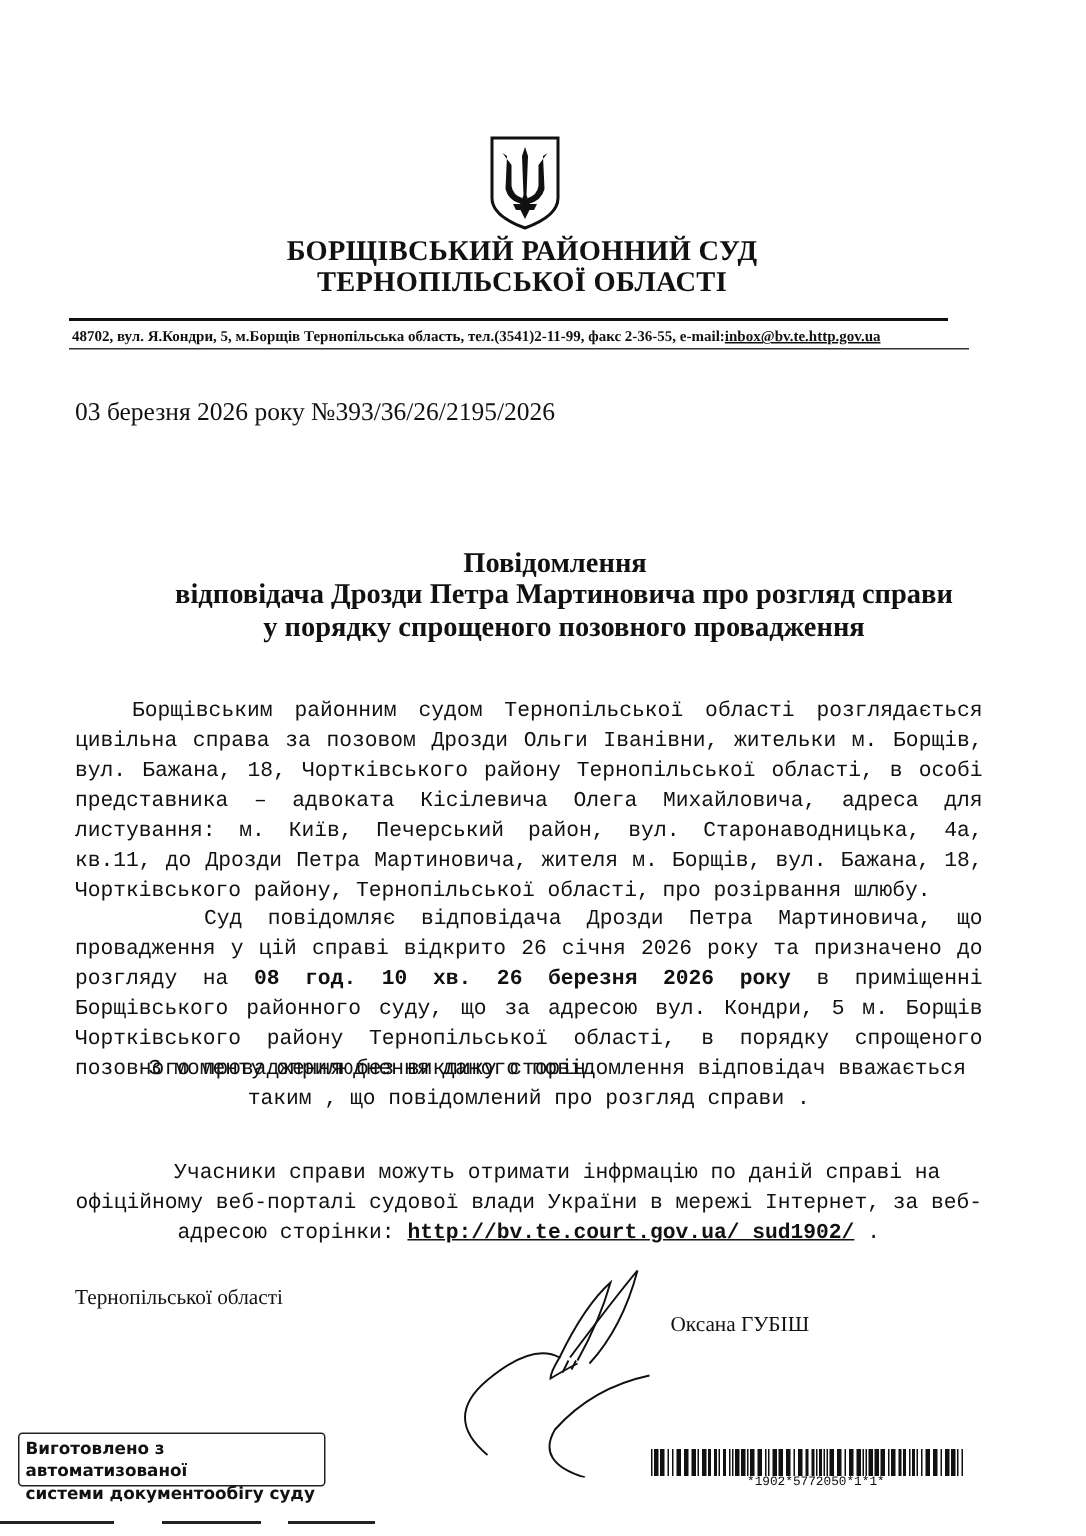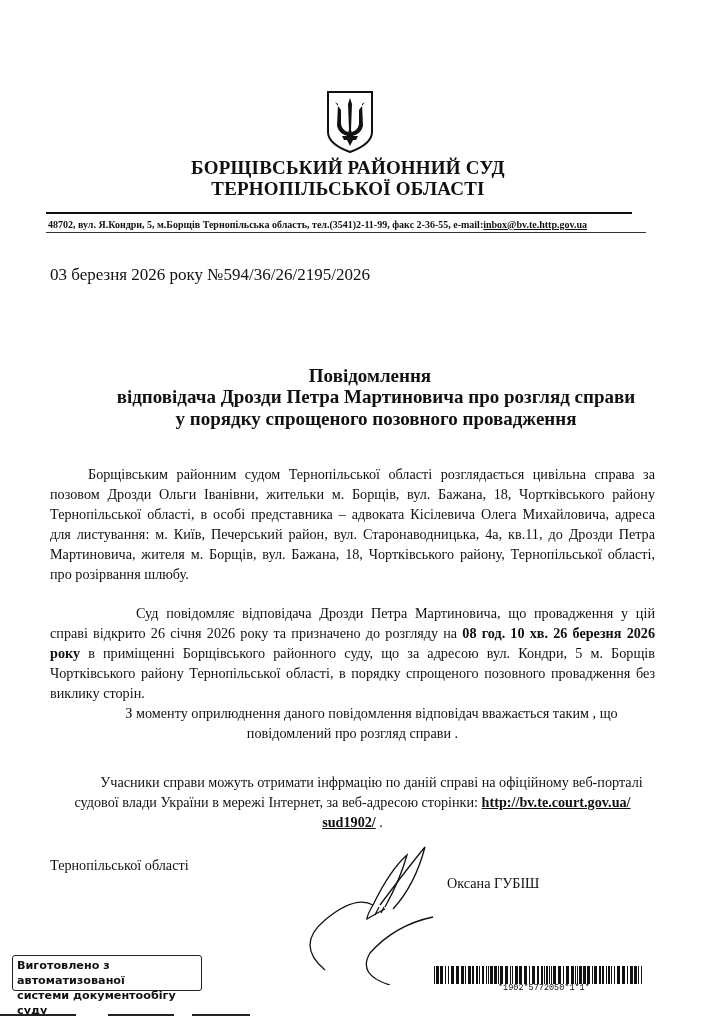--- a/index.html
+++ b/index.html
@@ -13,33 +13,33 @@
   #court-line2 { top:178px; left:-14px; }
   #rule-thick { left:46px; top:212px; width:586px; height:2px; background:#111; }
   #address { left:48px; top:219px; font-size:10px; font-weight:bold; white-space:nowrap; }
   #address .email { text-decoration:underline; }
   #rule-thin { left:46px; top:232px; width:600px; height:1px; background:#333; }
   #dateline { left:50px; top:265px; font-size:17px; }
   .heading { left:0; width:724px; text-align:center; font-weight:bold; font-size:19px; }
   #h1 { top:365px; left:8px; }
   #h2 { top:386px; left:14px; }
   #h3 { top:408px; left:14px; }
-  .para { left:50px; width:605px; font-size:14.2px; line-height:20px; text-align:justify; }
+  .para { left:50px; width:605px; font-size:14.2px; line-height:20px; text-align:justify;font-family:Liberation Mono, monospace; }
   .indent { text-indent:38px; }
   .indent2 { text-indent:86px; }
   #p1 { top:464px; }
   #p2 { top:572px;margin-top:31px; }
   #p3 { top:703px; }
   #p4 { top:772px; }
   .link { font-weight:bold; text-decoration:underline; }
   .b { font-weight:bold; }
   #signer-role { left:50px; top:855px; font-size:14.2px; line-height:20px; }
   #signer-name { left:447px; top:875px; font-size:14.2px; }
   #signature { left:285px; top:835px; width:150px; height:150px; }
-  #stamp { left:12px; top:955px; width:190px; height:36px; border:1.2px solid #222;
+  #stamp { left:12px; top:955px; width:205px; height:36px; border:1.2px solid #222;
            border-radius:3px; font-family:"DejaVu Sans", sans-serif; font-weight:bold;
            font-size:11.2px; line-height:15px; padding:2px 4px; box-sizing:border-box; }
   #barcode { left:434px; top:966px; width:210px; height:18px; }
   #barcode-text { left:498px; top:983px; font-family:Liberation Mono, monospace; font-size:8.5px; }
   .bottom-line { height:2px; background:#222; top:1014px; }
 </style>
 </head>
 <body>
 
 <svg id="emblem" class="abs" viewBox="0 0 48 64">
@@ -52,21 +52,21 @@
 
 <div id="court-line1" class="abs court-title">БОРЩІВСЬКИЙ РАЙОННИЙ СУД</div>
 <div id="court-line2" class="abs court-title">ТЕРНОПІЛЬСЬКОЇ ОБЛАСТІ</div>
 
 <div id="rule-thick" class="abs"></div>
 <div id="address" class="abs">
   <span>48702, вул. Я.Кондри, 5,  м.Борщів Тернопільська область, тел.(3541)2-11-99, факс 2-36-55, e-mail:</span><span class="email">inbox@bv.te.http.gov.ua</span>
 </div>
 <div id="rule-thin" class="abs"></div>
 
-<div id="dateline" class="abs">03 березня 2026 року №594/36/26/2195/2026</div>
+<div id="dateline" class="abs">03 березня 2026 року №393/36/26/2195/2026</div>
 
 <div id="h1" class="abs heading">Повідомлення</div>
 <div id="h2" class="abs heading">відповідача  Дрозди Петра Мартиновича про розгляд справи</div>
 <div id="h3" class="abs heading">у порядку спрощеного позовного провадження</div>
 
 <div id="p1" class="abs para indent">Борщівським районним судом Тернопільської області розглядається   цивільна справа за позовом Дрозди Ольги Іванівни, жительки м. Борщів, вул. Бажана, 18, Чортківського району Тернопільської області, в особі представника – адвоката Кісілевича Олега Михайловича, адреса для листування: м. Київ, Печерський район, вул. Старонаводницька, 4а, кв.11, до Дрозди Петра Мартиновича, жителя м. Борщів, вул. Бажана, 18, Чортківського району, Тернопільської області, про розірвання шлюбу.</div>
 
 <div id="p2" class="abs para indent2">
   <span>Суд повідомляє  відповідача Дрозди Петра Мартиновича, що провадження  у цій справі відкрито 26 січня  2026 року  та призначено до розгляду на </span><span class="b">08 год. 10 хв. 26 березня 2026 року</span><span>  в приміщенні  Борщівського районного суду, що  за адресою  вул. Кондри, 5 м. Борщів Чортківського району Тернопільської області, в порядку спрощеного позовного провадження без виклику сторін.</span>
 </div>

